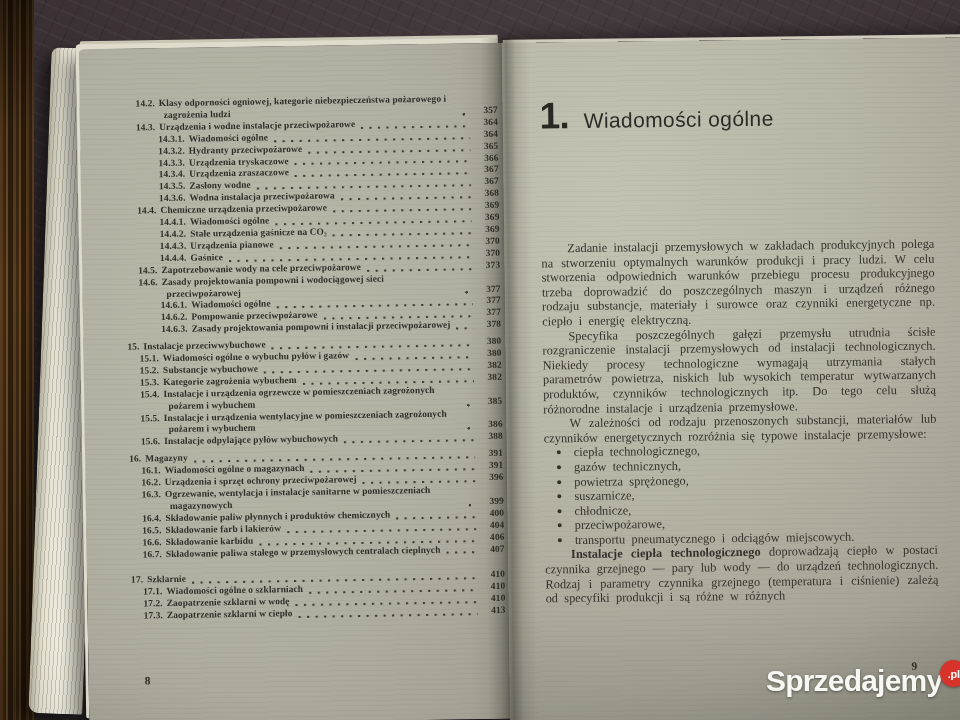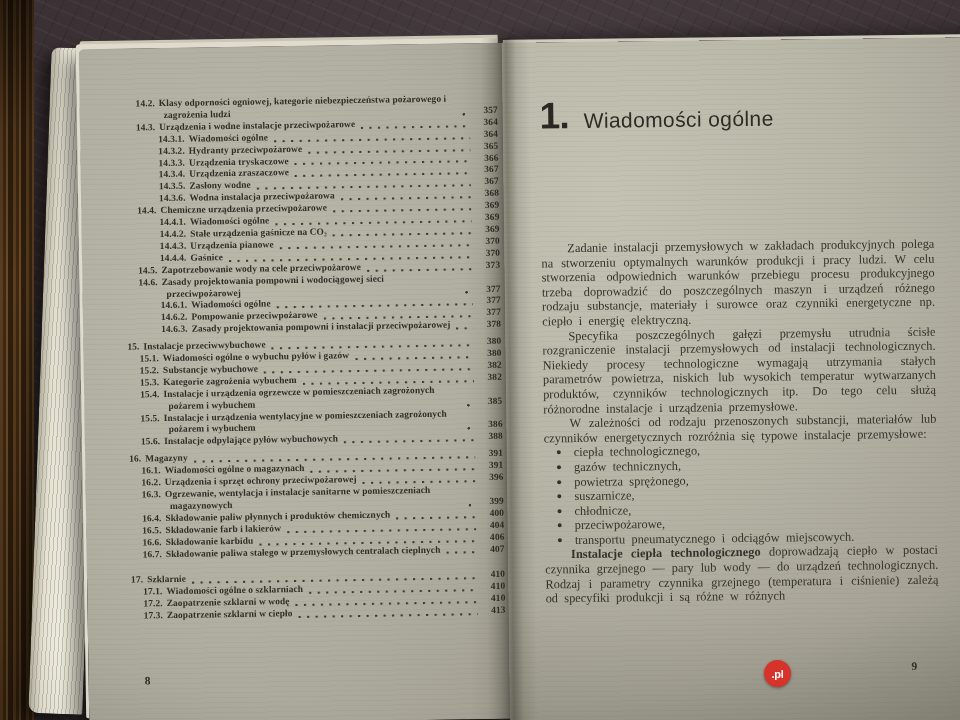--- a/index.html
+++ b/index.html
@@ -303,17 +303,18 @@
           <p><b>Instalacje ciepła technologicznego</b> doprowadzają ciepło w postaci czynnika grzejnego — pary lub wody — do urządzeń technologicznych. Rodzaj i parametry czynnika grzejnego (temperatura i ciśnienie) zależą od specyfiki produkcji i są różne w różnych</p>
         </div>
     </div>
     <div class="folio-right">9</div>
   </div>
 
   <div class="gutter"></div>
   <div class="vignette"></div>
 
   <div class="wm">
+    <span class="wm-text">Sprzedajemy</span>
     <span class="wm-badge">
       <span class="wm-pl">.pl</span>
     </span>
   </div>
 </div>
 
 </body></html>

